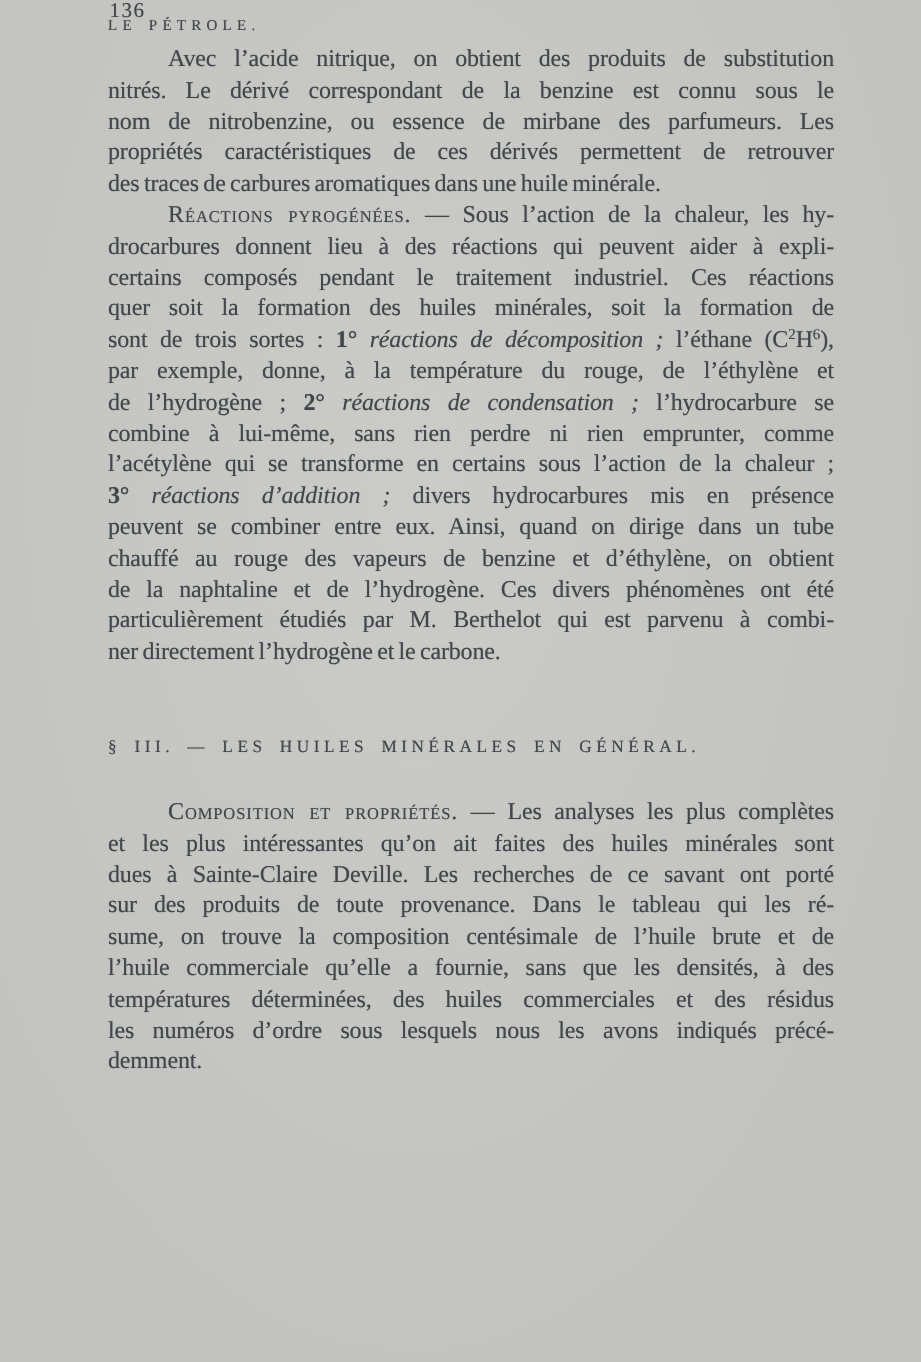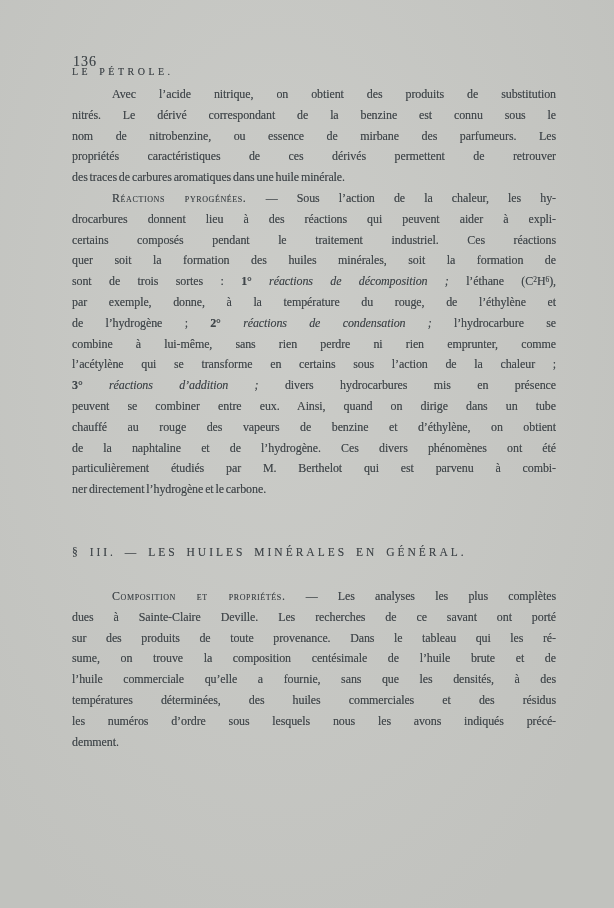--- a/index.html
+++ b/index.html
@@ -9,21 +9,20 @@
       radial-gradient(ellipse at 45% 35%, rgba(255,255,255,0.07), rgba(0,0,0,0.03) 85%),
       #c7c8c4;
     font-family: "Liberation Serif", "DejaVu Serif", serif;
     color: #41474b;
     overflow: hidden;
   }
   .page {
     position: relative;
     width: 614px; height: 664px;
     box-sizing: border-box;
-    padding-top: 54px;
     text-shadow: 0 0 0.6px rgba(65,71,75,0.55);
   }
   .header {
     position: relative;
     margin-left: 72px;
     width: 484px;
     height: 16px;
     margin-bottom: 14px;
   }
   .page-number {
@@ -42,21 +41,21 @@
     word-spacing: 2px;
   }
   .page-body {
     margin-left: 72px;
     width: 484px;
   }
   .paragraph { margin: 0; }
   .line {
     height: 20.8px;
     line-height: 20.8px;
-    font-size: 12px;
+    font-size: 16px;
     letter-spacing: -0.1px;
     word-spacing: -1px;
     text-align: justify;
     text-align-last: justify;
     overflow: hidden;
     white-space: normal;
   }
   .line.first { text-indent: 40px; }
   .line.last  { text-align-last: left; }
   .seg-sc  { font-variant: small-caps; letter-spacing: 0.6px; }
@@ -103,20 +102,21 @@
         <div class="line"><span class="seg-b">3°</span><span class="seg-i"> réactions d’addition ; </span><span>divers hydrocarbures mis en présence</span></div>
         <div class="line"><span>peuvent se combiner entre eux. Ainsi, quand on dirige dans un tube</span></div>
         <div class="line"><span>chauffé au rouge des vapeurs de benzine et d’éthylène, on obtient</span></div>
         <div class="line"><span>de la naphtaline et de l’hydrogène. Ces divers phénomènes ont été</span></div>
         <div class="line"><span>particulièrement étudiés par M. Berthelot qui est parvenu à combi-</span></div>
         <div class="line last"><span>ner directement l’hydrogène et le carbone.</span></div>
       </div>
       <div class="section-heading">§ III. — LES HUILES MINÉRALES EN GÉNÉRAL.</div>
       <div class="paragraph">
         <div class="line first"><span class="seg-sc">Composition et propriétés.</span><span> — Les analyses les plus complètes</span></div>
+        <div class="line"><span>et les plus intéressantes qu’on ait faites des huiles minérales sont</span></div>
         <div class="line"><span>dues à Sainte-Claire Deville. Les recherches de ce savant ont porté</span></div>
         <div class="line"><span>sur des produits de toute provenance. Dans le tableau qui les ré-</span></div>
         <div class="line"><span>sume, on trouve la composition centésimale de l’huile brute et de</span></div>
         <div class="line"><span>l’huile commerciale qu’elle a fournie, sans que les densités, à des</span></div>
         <div class="line"><span>températures déterminées, des huiles commerciales et des résidus</span></div>
         <div class="line"><span>les numéros d’ordre sous lesquels nous les avons indiqués précé-</span></div>
         <div class="line last"><span>demment.</span></div>
       </div>
     </div>
 </div>

